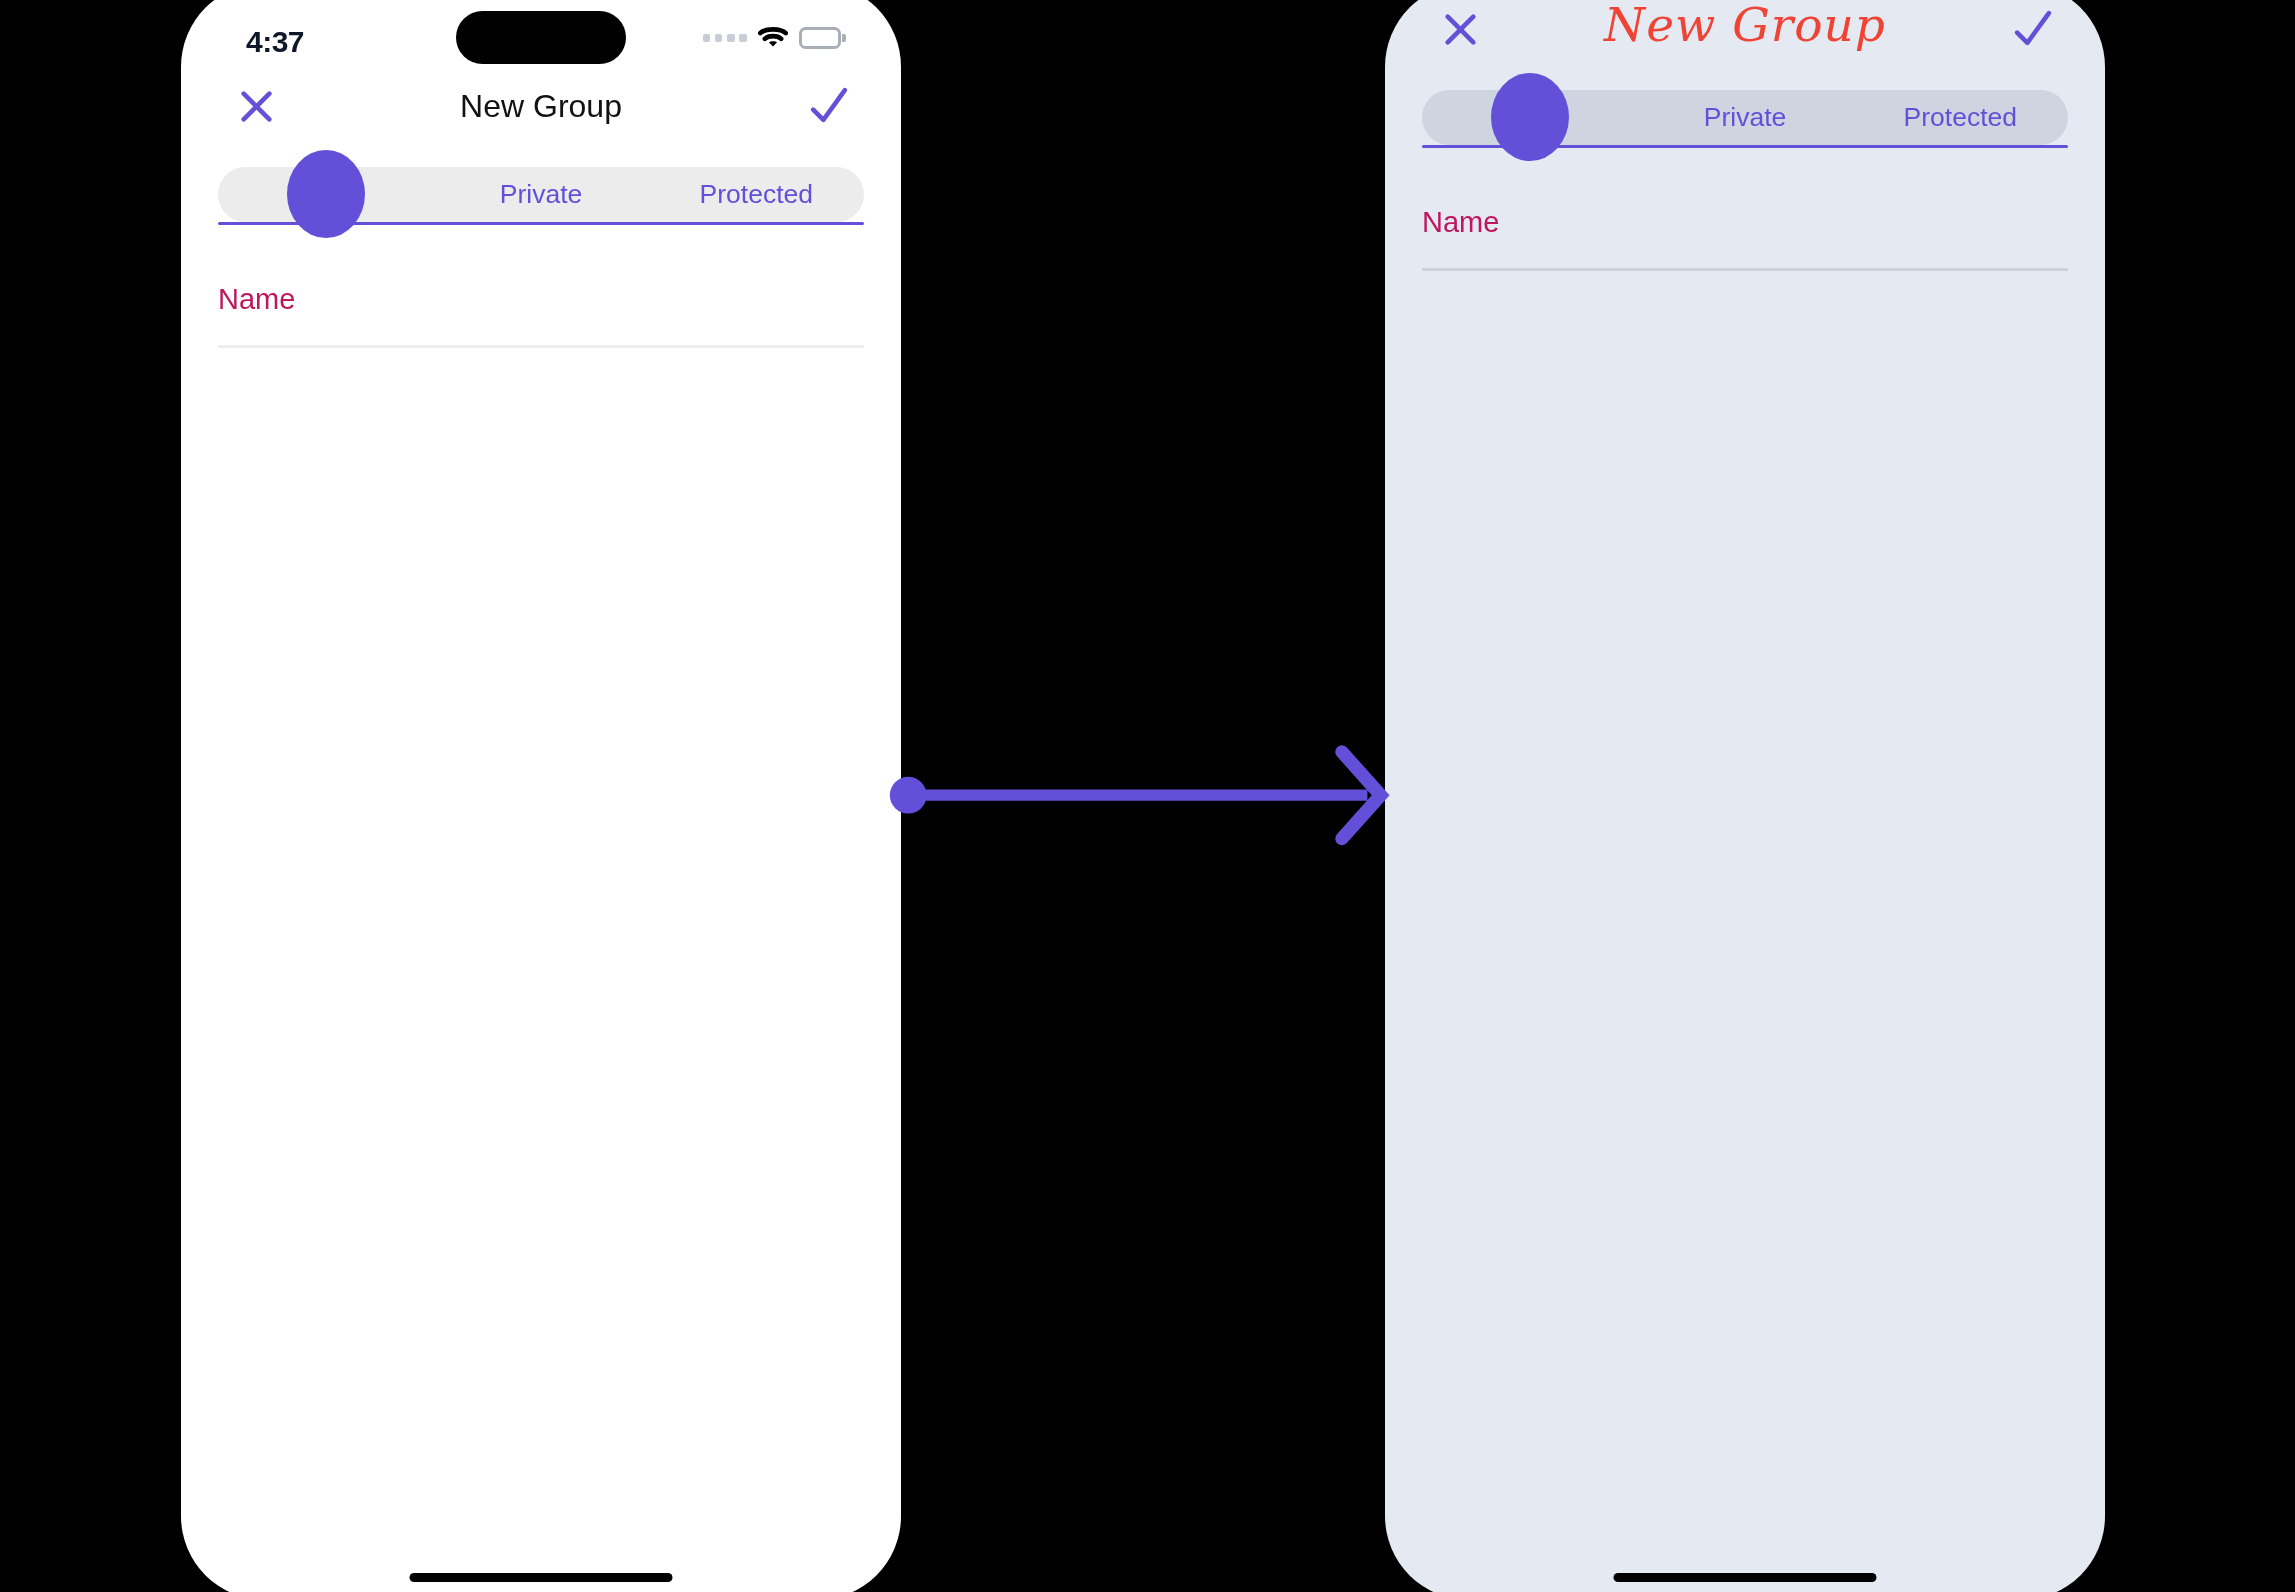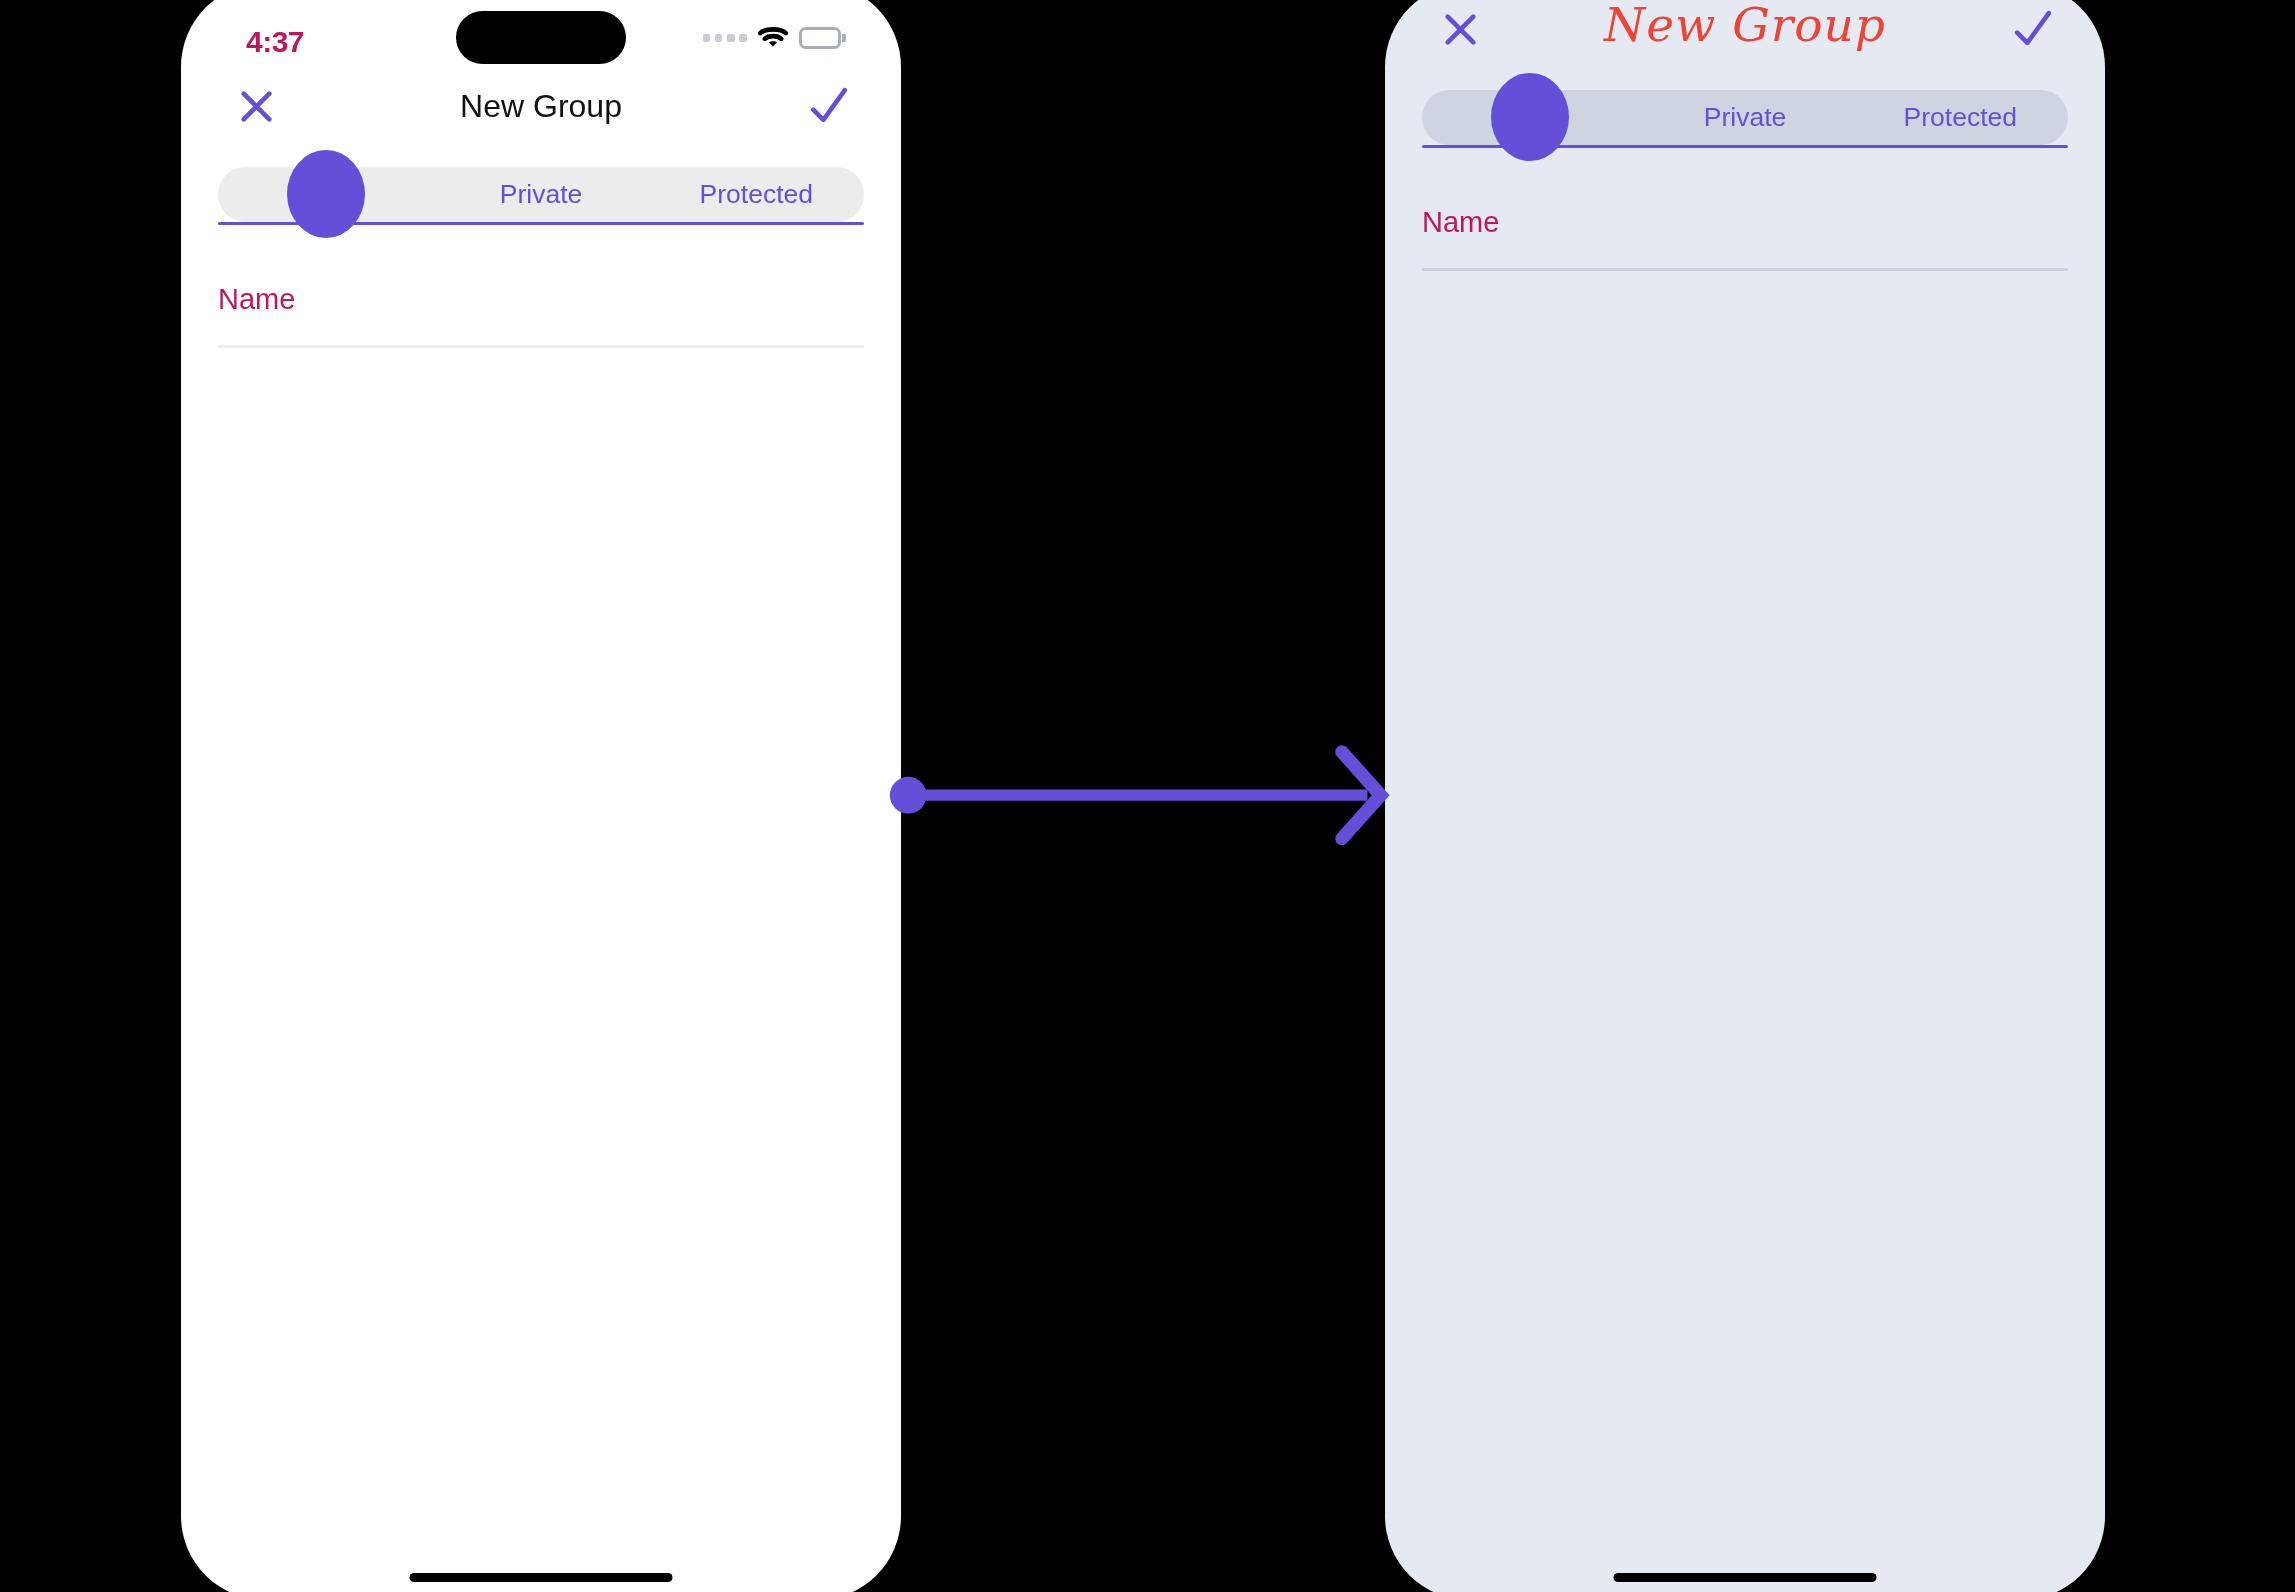--- a/index.html
+++ b/index.html
@@ -40,21 +40,21 @@
   .status-bar {
     position: relative;
     height: 77px;
   }
   .status-time {
     position: absolute;
     left: 65px;
     top: 24.5px;
     font-size: 30px;
     font-weight: bold;
-    color: #be185d;
+    color: #0f172a;
     letter-spacing: -0.5px;
   }
   .dynamic-island {
     position: absolute;
     left: 50%;
     transform: translateX(-50%);
     top: 10.7px;
     width: 170px;
     height: 53px;
     background: #000000;

